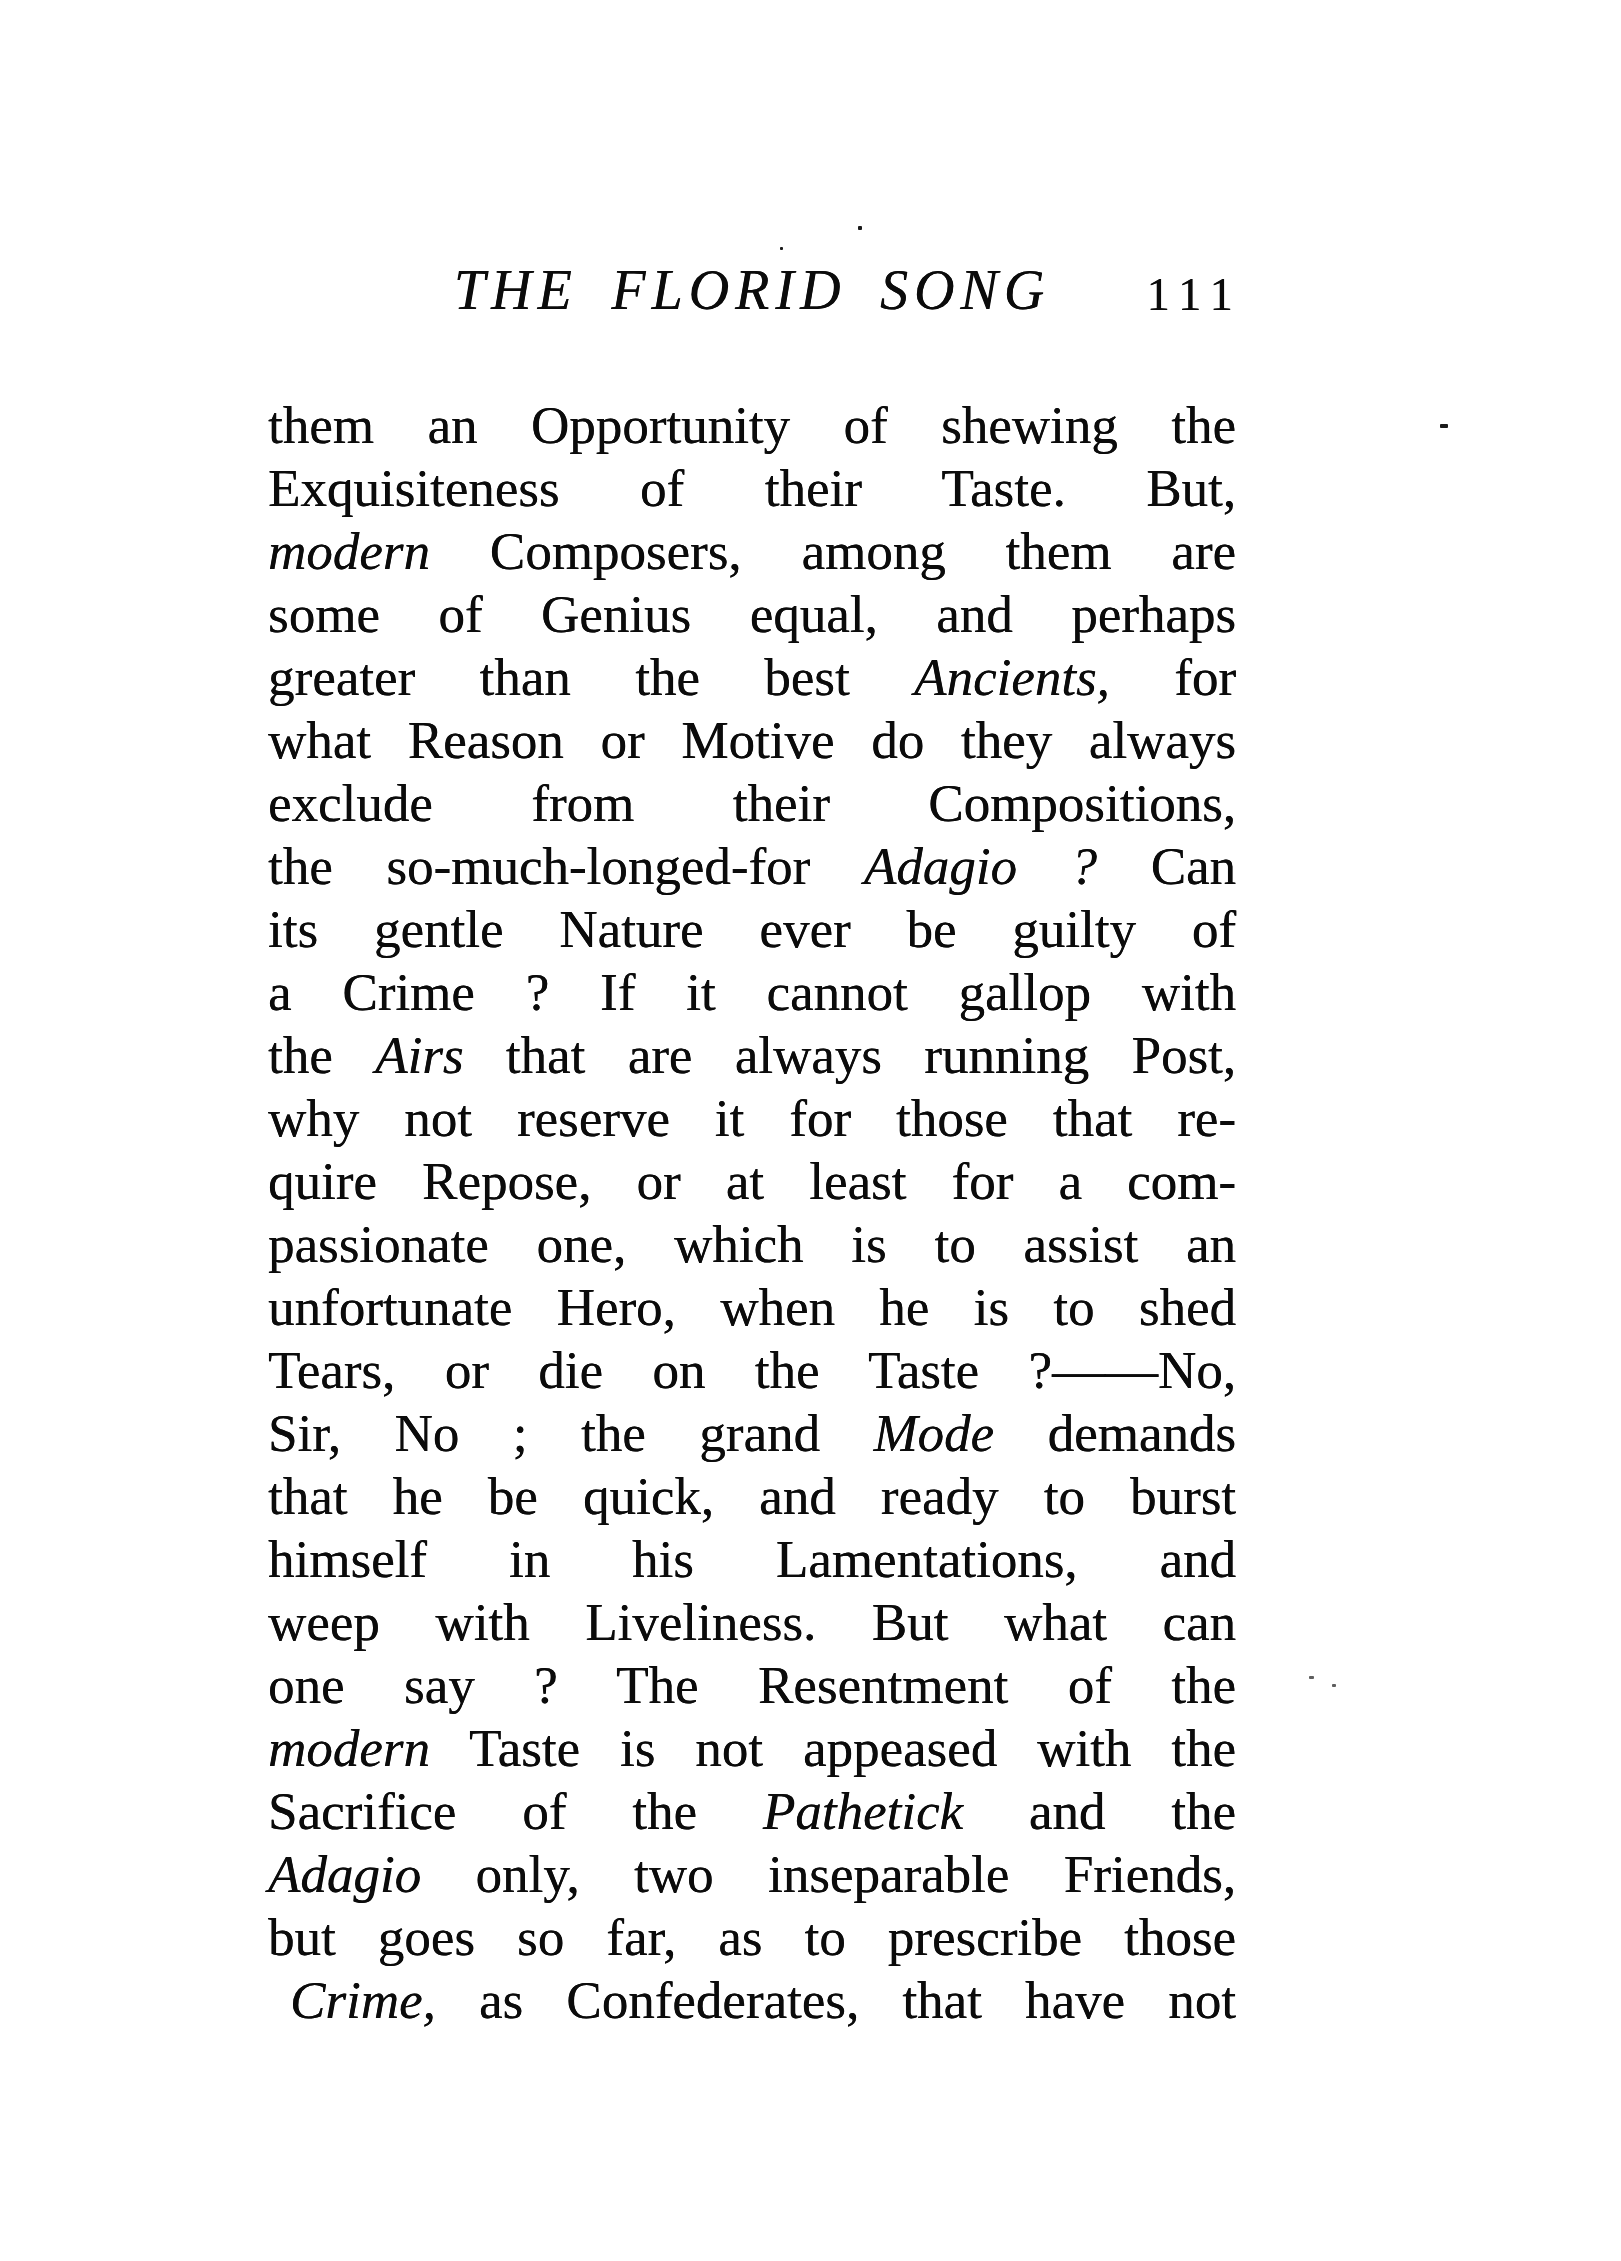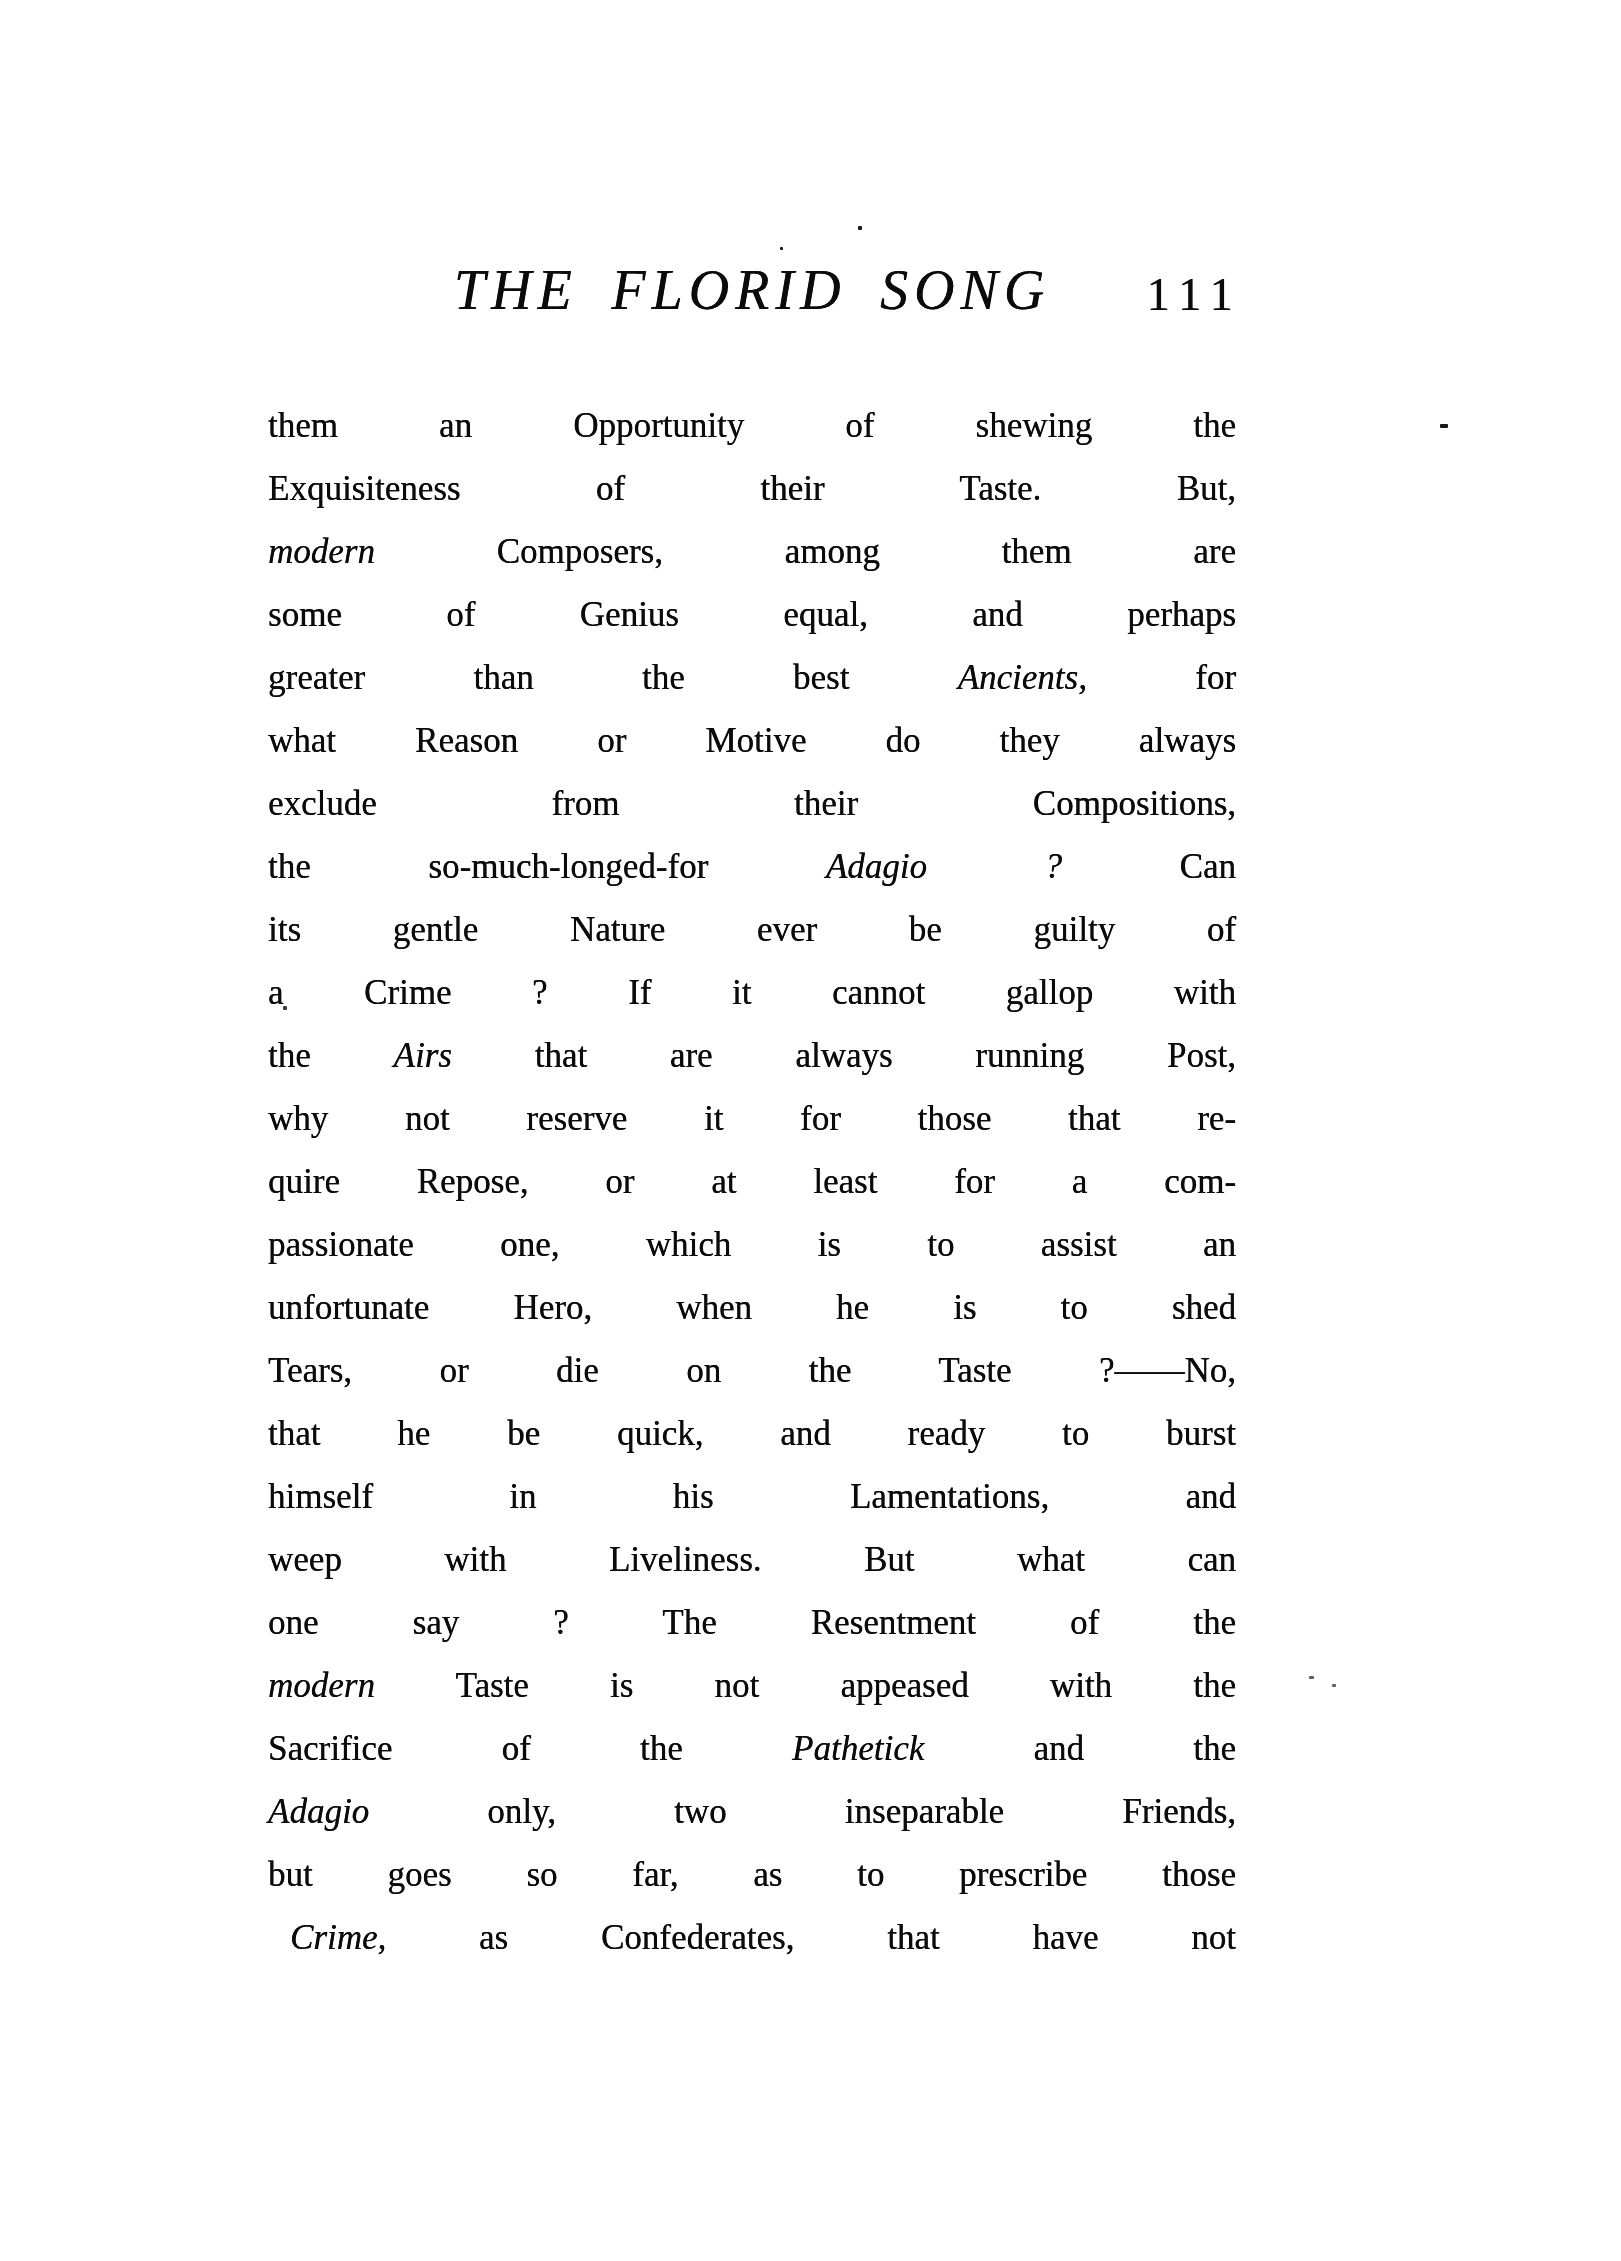--- a/index.html
+++ b/index.html
@@ -49,21 +49,21 @@
   
   .text-block {
     position: absolute;
     left: 268px;
     top: 394px;
     width: 968px;
   }
   .line {
     height: 63px;
     line-height: 63px;
-    font-size: 35px;
+    font-size: 53px;
     text-align: justify;
     text-align-last: justify;
     text-justify: inter-word;
     white-space: normal;
     text-shadow: 0.3px 0.3px 0 currentColor;
   }
   .line.indent {
     text-indent: 22px;
   }
   .line .it {
@@ -109,20 +109,21 @@
       <div class="line"><span>exclude from their Compositions,</span></div>
       <div class="line"><span>the so-much-longed-for </span><span class="it">Adagio ?</span><span> Can</span></div>
       <div class="line"><span>its gentle Nature ever be guilty of</span></div>
       <div class="line"><span>a Crime ?  If it cannot gallop with</span></div>
       <div class="line"><span>the </span><span class="it">Airs</span><span> that are always running Post,</span></div>
       <div class="line"><span>why not reserve it for those that re-</span></div>
       <div class="line"><span>quire Repose, or at least for a com-</span></div>
       <div class="line"><span>passionate one, which is to assist an</span></div>
       <div class="line"><span>unfortunate Hero, when he is to shed</span></div>
       <div class="line"><span>Tears, or die on the Taste ?——No,</span></div>
+      <div class="line"><span>Sir, No ; the grand </span><span class="it">Mode</span><span> demands</span></div>
       <div class="line"><span>that he be quick, and ready to burst</span></div>
       <div class="line"><span>himself in his Lamentations, and</span></div>
       <div class="line"><span>weep with Liveliness.  But what can</span></div>
       <div class="line"><span>one say ?   The Resentment of the</span></div>
       <div class="line"><span class="it">modern</span><span> Taste is not appeased with the</span></div>
       <div class="line"><span>Sacrifice of the </span><span class="it">Pathetick</span><span> and the</span></div>
       <div class="line"><span class="it">Adagio</span><span> only, two inseparable Friends,</span></div>
       <div class="line"><span>but goes so far, as to prescribe those</span></div>
       <div class="line indent"><span class="it">Crime,</span><span> as Confederates, that have not</span></div>
     </div>

